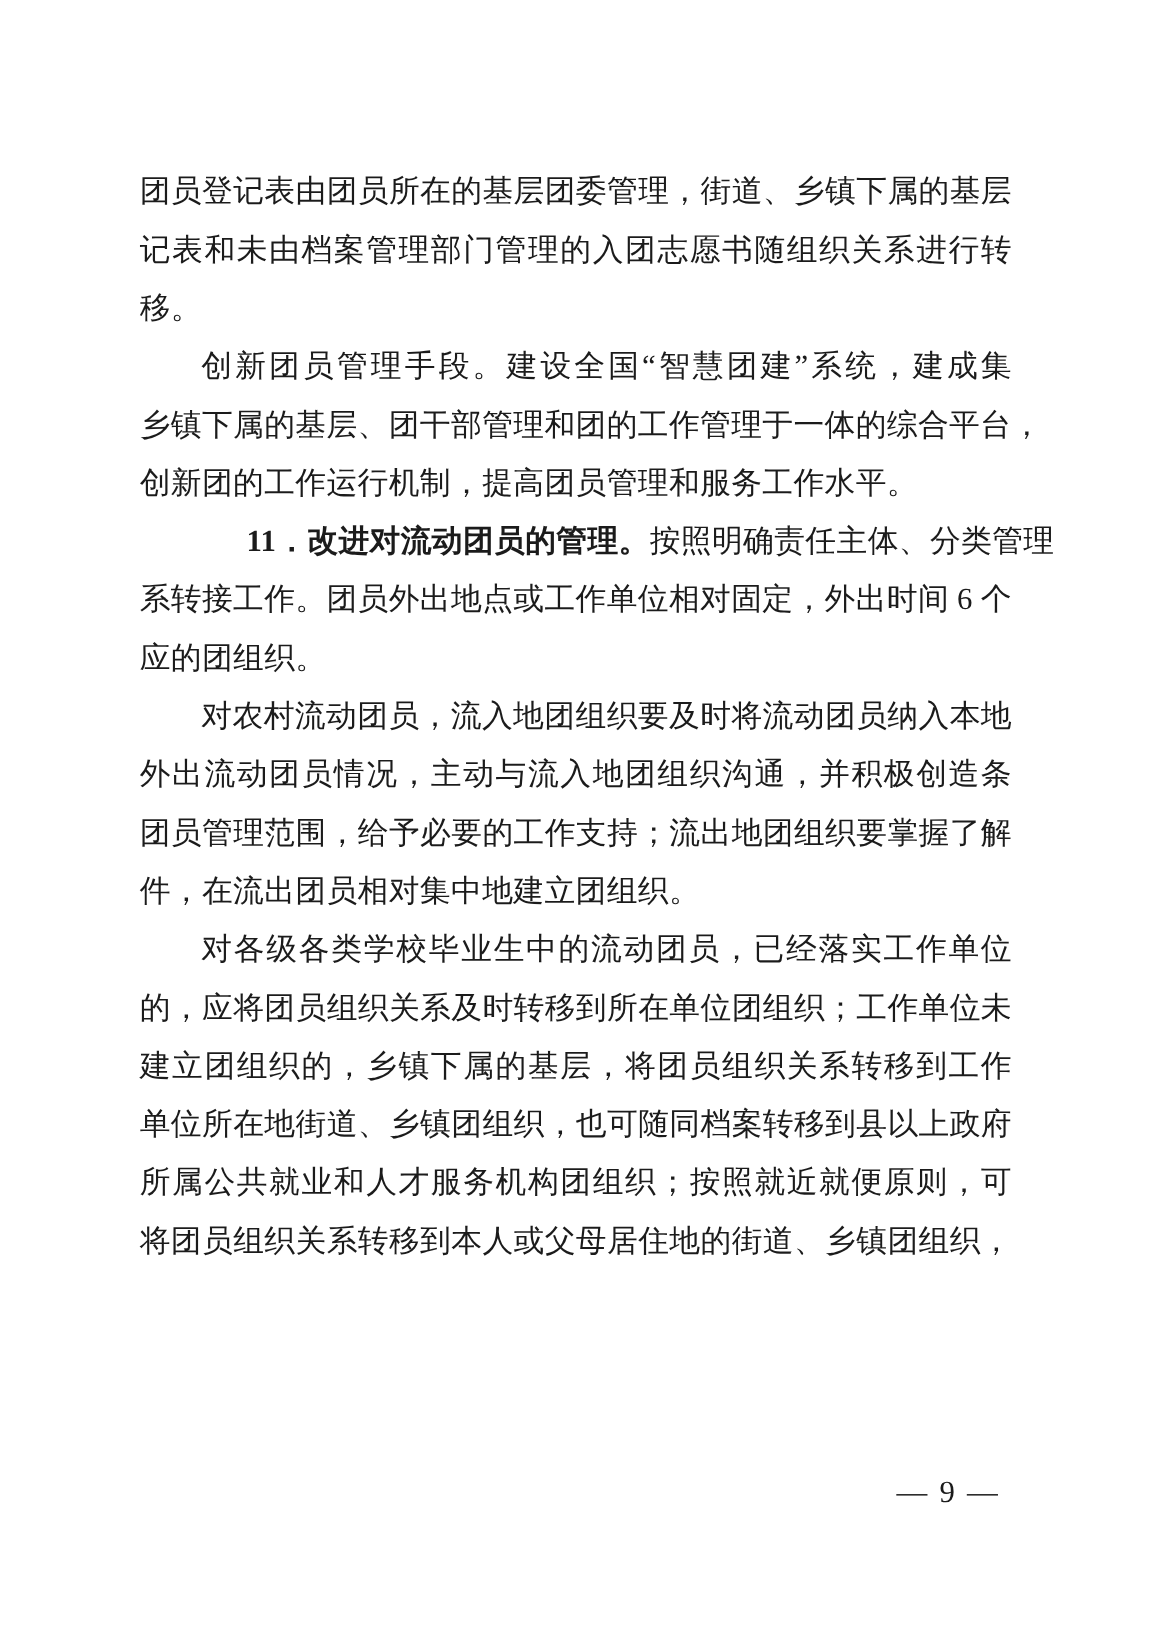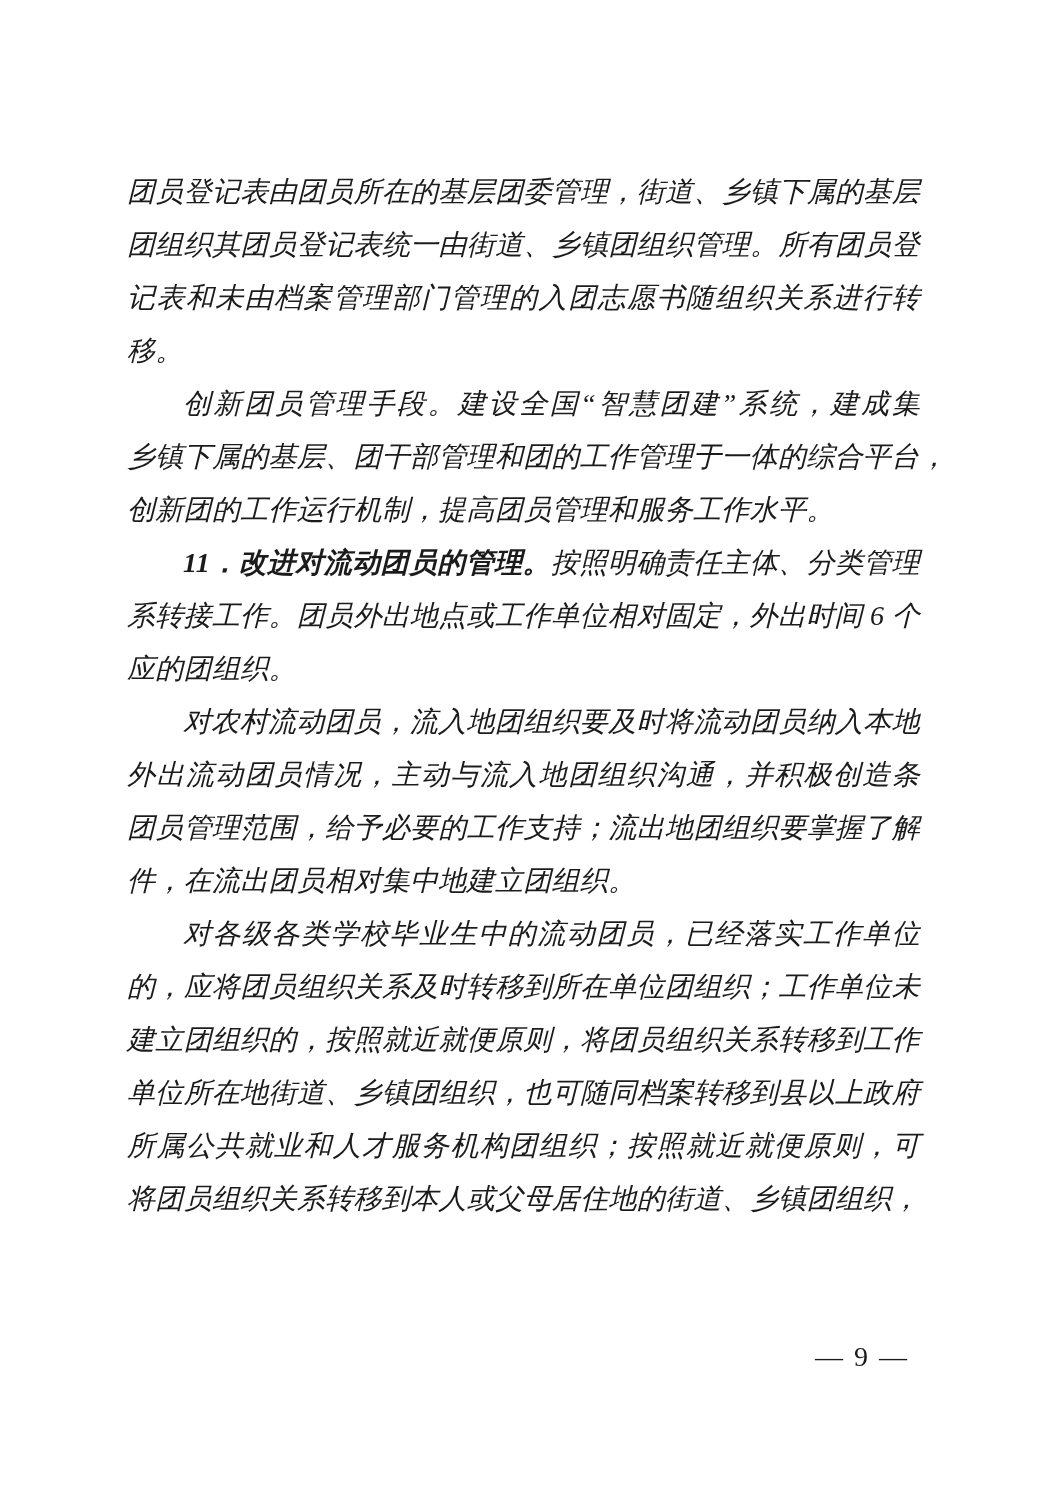--- a/index.html
+++ b/index.html
@@ -12,73 +12,72 @@
     width: 1047px;
     height: 1493px;
     background: #ffffff;
     overflow: hidden;
     font-family: "Liberation Serif", "DejaVu Serif", serif;
     color: #1b1b1b;
   }
   .text-block {
     position: absolute;
     left: 127px;
-    top: 165px;
+    top: 148px;
     width: 793px;
-    font-style: italic;
   }
   .line {
     font-size: 28px;
     line-height: 53px;
     height: 53px;
     white-space: nowrap;
     text-align: justify;
     text-align-last: justify;
     text-justify: inter-character;
     letter-spacing: 0.3px;
   }
   .line.para-end {
     text-align-last: left;
   }
   .line.indent {
     text-indent: 56px;
   }
   .line .bold {
     font-weight: 700;
+    margin-left: 41px;
   }
   .page-number {
     position: absolute;
     top: 1341px;
     right: 138px;
     font-size: 28px;
     line-height: 32px;
     letter-spacing: 2px;
     color: #1b1b1b;
   }
 </style>
 </head>
 <body>
 
 <div class="page">
   <main class="text-block">
       <div class="line"><span>团员登记表由团员所在的基层团委管理，街道、乡镇下属的基层</span></div>
-      <div class="line"><span>团组织其团员登记表统一由街道、乡镇团组织管理。所有团员登</span></div>
       <div class="line"><span>记表和未由档案管理部门管理的入团志愿书随组织关系进行转</span></div>
       <div class="line para-end"><span>移。</span></div>
       <div class="line indent"><span>创新团员管理手段。建设全国“智慧团建”系统，建成集</span></div>
       <div class="line"><span>乡镇下属的基层、团干部管理和团的工作管理于一体的综合平台，</span></div>
       <div class="line para-end"><span>创新团的工作运行机制，提高团员管理和服务工作水平。</span></div>
       <div class="line indent"><span class="bold">11．改进对流动团员的管理。</span><span>按照明确责任主体、分类管理</span></div>
       <div class="line"><span>系转接工作。团员外出地点或工作单位相对固定，外出时间 6 个</span></div>
       <div class="line para-end"><span>应的团组织。</span></div>
       <div class="line indent"><span>对农村流动团员，流入地团组织要及时将流动团员纳入本地</span></div>
       <div class="line"><span>外出流动团员情况，主动与流入地团组织沟通，并积极创造条</span></div>
       <div class="line"><span>团员管理范围，给予必要的工作支持；流出地团组织要掌握了解</span></div>
       <div class="line para-end"><span>件，在流出团员相对集中地建立团组织。</span></div>
       <div class="line indent"><span>对各级各类学校毕业生中的流动团员，已经落实工作单位</span></div>
       <div class="line"><span>的，应将团员组织关系及时转移到所在单位团组织；工作单位未</span></div>
-      <div class="line"><span>建立团组织的，按照就近就便原则，将团员组织关系转移到工作</span></div>
+      <div class="line"><span>建立团组织的，乡镇下属的基层，将团员组织关系转移到工作</span></div>
       <div class="line"><span>单位所在地街道、乡镇团组织，也可随同档案转移到县以上政府</span></div>
       <div class="line"><span>所属公共就业和人才服务机构团组织；按照就近就便原则，可</span></div>
       <div class="line"><span>将团员组织关系转移到本人或父母居住地的街道、乡镇团组织，</span></div>
     </main>
   <div class="page-number">— 9 —</div>
 </div>
 
 </body></html>

